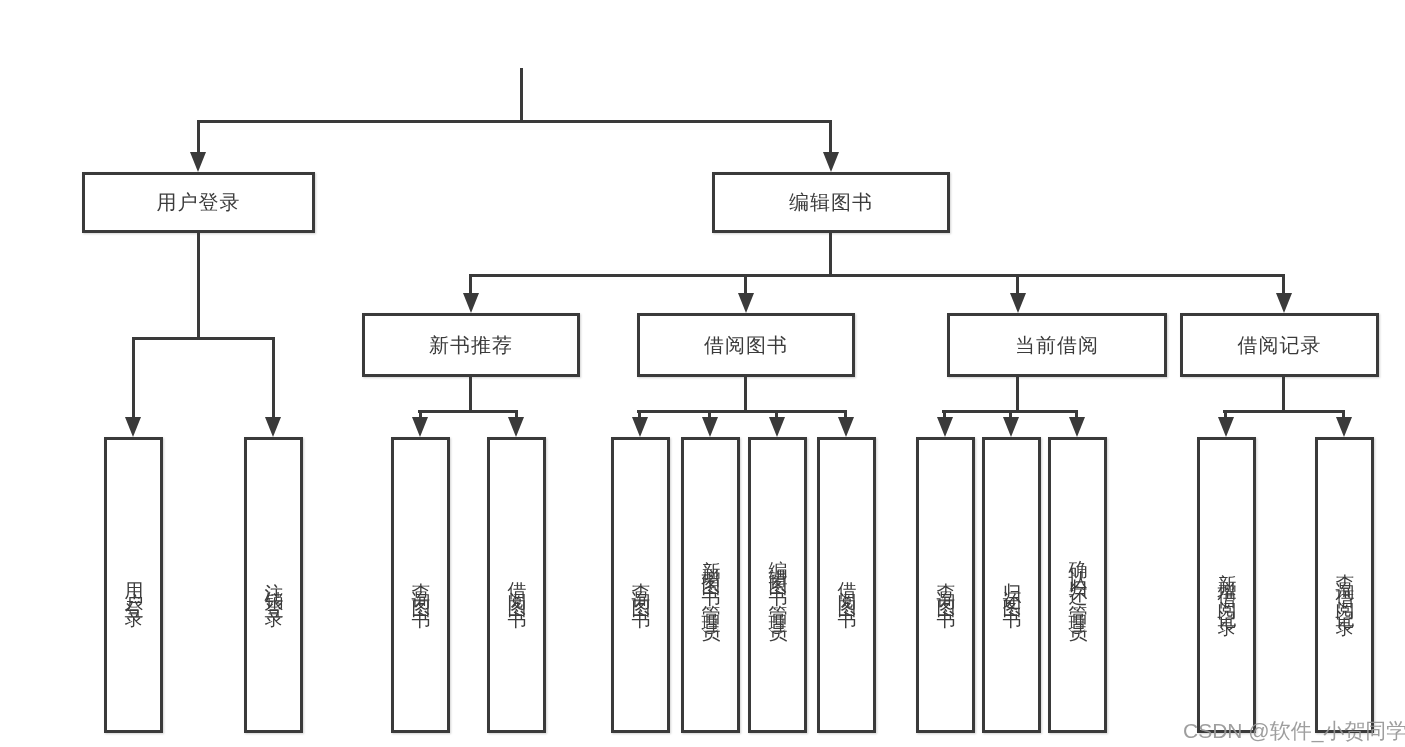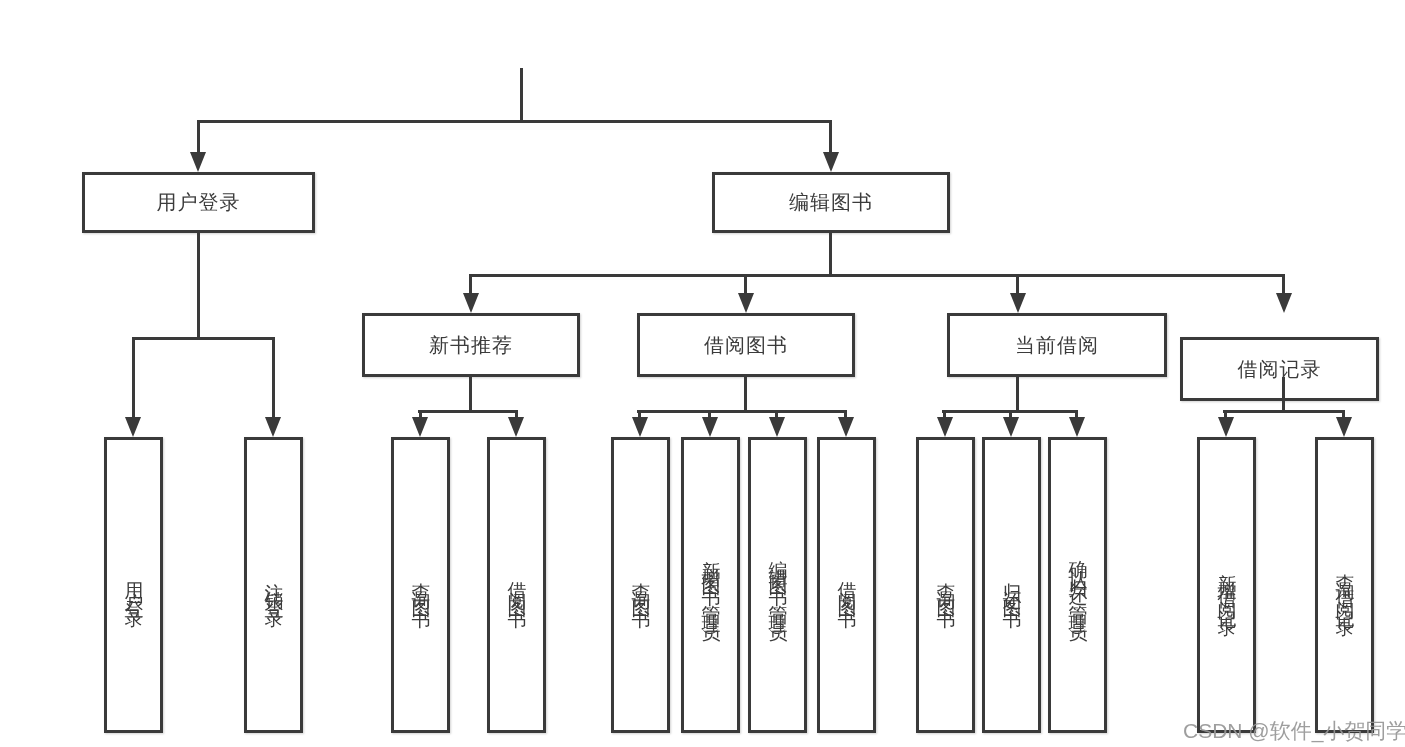--- a/index.html
+++ b/index.html
@@ -85,21 +85,21 @@
 
   <div class="box" style="left:362px; top:313px; width:218px; height:64px;">
     <span class="hlabel">新书推荐</span>
   </div>
   <div class="box" style="left:637px; top:313px; width:218px; height:64px;">
     <span class="hlabel">借阅图书</span>
   </div>
   <div class="box" style="left:947px; top:313px; width:220px; height:64px;">
     <span class="hlabel">当前借阅</span>
   </div>
-  <div class="box" style="left:1180px; top:313px; width:199px; height:64px;margin-top:24px;">
+  <div class="box" style="left:1180px; top:313px; width:199px; height:64px;">
     <span class="hlabel">借阅记录</span>
   </div>
 
   <div class="vline" style="left:469px; top:377px; height:33px;"></div>
   <div class="vline" style="left:744px; top:377px; height:33px;"></div>
   <div class="vline" style="left:1016px; top:377px; height:33px;"></div>
   <div class="vline" style="left:1282px; top:377px; height:33px;"></div>
 
   <div class="hline" style="left:418px; top:410px; width:100px;"></div>
   <div class="hline" style="left:637px; top:410px; width:210px;"></div>

